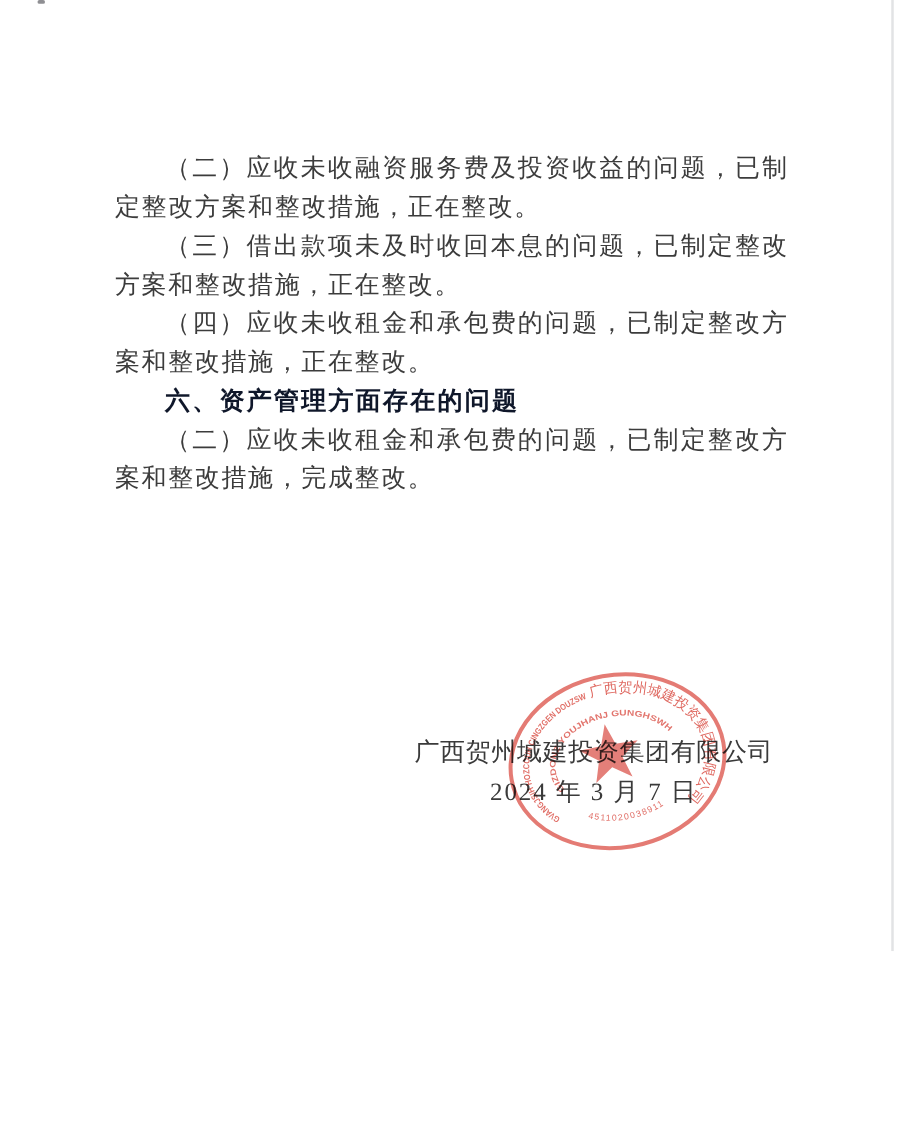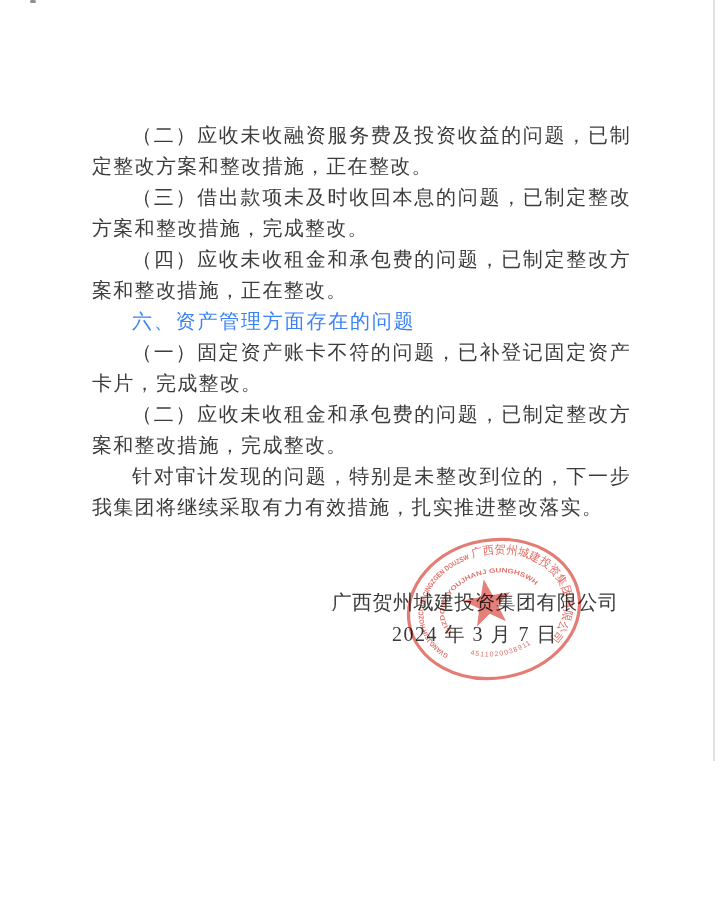--- a/index.html
+++ b/index.html
@@ -22,22 +22,22 @@
   .para {
     margin: 0;
     font-size: 20px;
     line-height: 31px;
     letter-spacing: 1.3px;
     color: #3c3c3c;
     text-align: justify;
     text-indent: 2em;
   }
   .para.heading {
-    font-weight: normal;
-    color: #3b82f6;
+    font-weight: bold;
+    color: #0f172a;
     letter-spacing: 1.8px;
   }
 
   
   .signature {
     position: absolute;
     left: 300px;
     top: 586px;
     width: 350px;
     text-align: center;
@@ -96,26 +96,24 @@
     background: #8f8f93;
   }
 </style>
 </head>
 <body>
 
 <div class="page">
 
   <div class="body-text">
     <p class="para">（二）应收未收融资服务费及投资收益的问题，已制定整改方案和整改措施，正在整改。</p>
-    <p class="para">（三）借出款项未及时收回本息的问题，已制定整改方案和整改措施，完成整改。</p>
+    <p class="para">（三）借出款项未及时收回本息的问题，已制定整改方案和整改措施，正在整改。</p>
     <p class="para">（四）应收未收租金和承包费的问题，已制定整改方案和整改措施，正在整改。</p>
     <p class="para heading">六、资产管理方面存在的问题</p>
-    <p class="para">（一）固定资产账卡不符的问题，已补登记固定资产卡片，完成整改。</p>
     <p class="para">（二）应收未收租金和承包费的问题，已制定整改方案和整改措施，完成整改。</p>
-    <p class="para">针对审计发现的问题，特别是未整改到位的，下一步我集团将继续采取有力有效措施，扎实推进整改落实。</p>
   </div>
 
   <div class="signature">
     <div class="sig-company">广西贺州城建投资集团有限公司</div>
     <div class="sig-date">2024 年 3 月 7 日</div>
   </div>
 
   <svg class="stamp" width="190" height="160" viewBox="0 0 190 160" aria-hidden="true">
     <g transform="rotate(-10 95 78)">
       <ellipse class="seal-ring" cx="95" cy="78" rx="86" ry="69"></ellipse>

